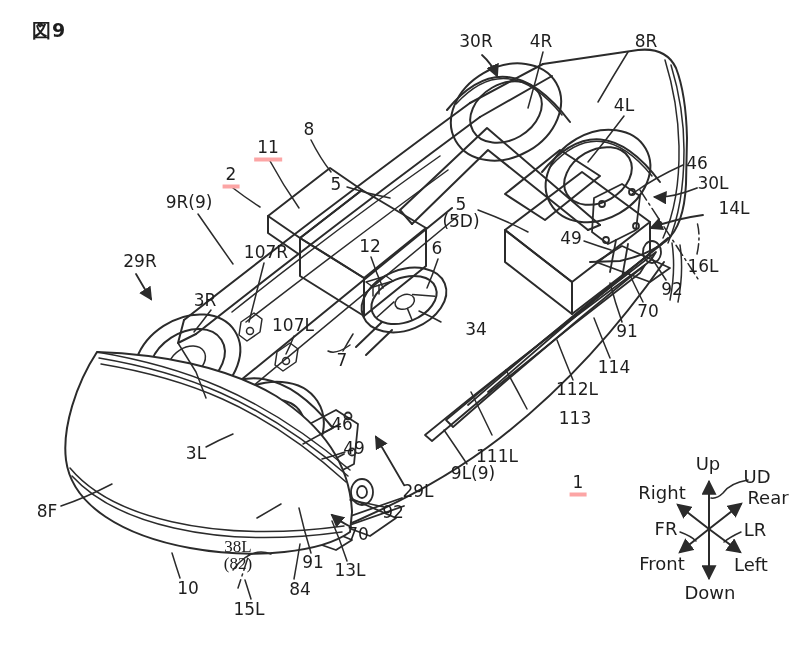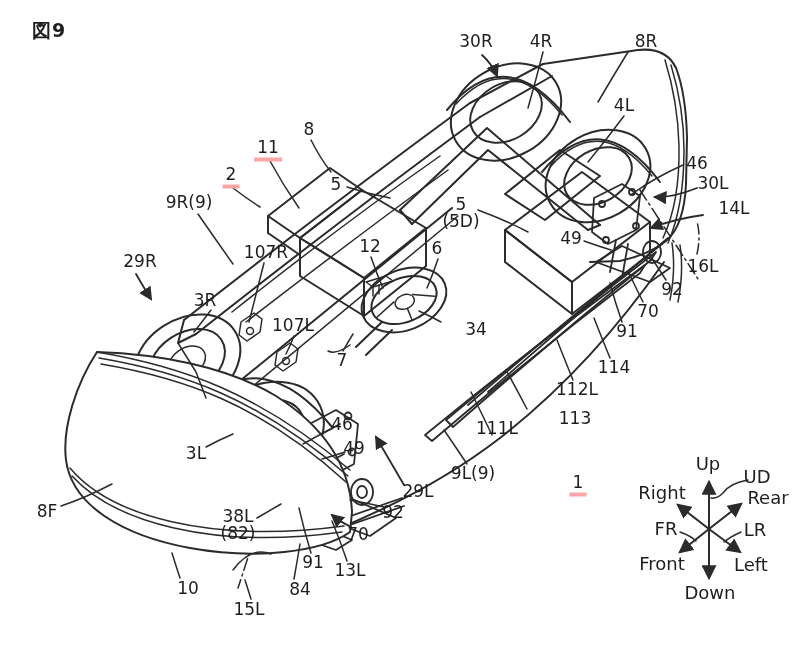--- a/index.html
+++ b/index.html
@@ -320,21 +320,21 @@
       </div>
       <div class="ref-label" style="left: 614px; top: 367px;">
         <div>114</div>
       </div>
       <div class="ref-label" style="left: 577px; top: 389px;">
         <div>112L</div>
       </div>
       <div class="ref-label" style="left: 531px; top: 418px; margin-left: 44px;">
         <div>113</div>
       </div>
-      <div class="ref-label" style="left: 497px; top: 428px;">
+      <div class="ref-label" style="left: 497px; top: 456px;">
         <div>111L</div>
       </div>
       <div class="ref-label" style="left: 473px; top: 473px;">
         <div>9L(9)</div>
       </div>
       <div class="ref-label" style="left: 196px; top: 453px;">
         <div>3L</div>
       </div>
       <div class="ref-label" style="left: 342px; top: 424px;">
         <div>46</div>
@@ -350,21 +350,21 @@
       </div>
       <div class="ref-label" style="left: 358px; top: 534px;">
         <div>70</div>
       </div>
       <div class="ref-label" style="left: 313px; top: 562px;">
         <div>91</div>
       </div>
       <div class="ref-label" style="left: 350px; top: 570px;">
         <div>13L</div>
       </div>
-      <div class="ref-label" style="left: 238px; top: 525px;">
+      <div class="ref-label" style="left: 238px; top: 555px; font-family: Liberation Serif, serif;">
         <div>38L</div>
         <div>(82)</div>
       </div>
       <div class="ref-label" style="left: 300px; top: 589px;">
         <div>84</div>
       </div>
       <div class="ref-label" style="left: 180px; top: 588px; margin-left: 8px;">
         <div>10</div>
       </div>
       <div class="ref-label" style="left: 249px; top: 609px;">

